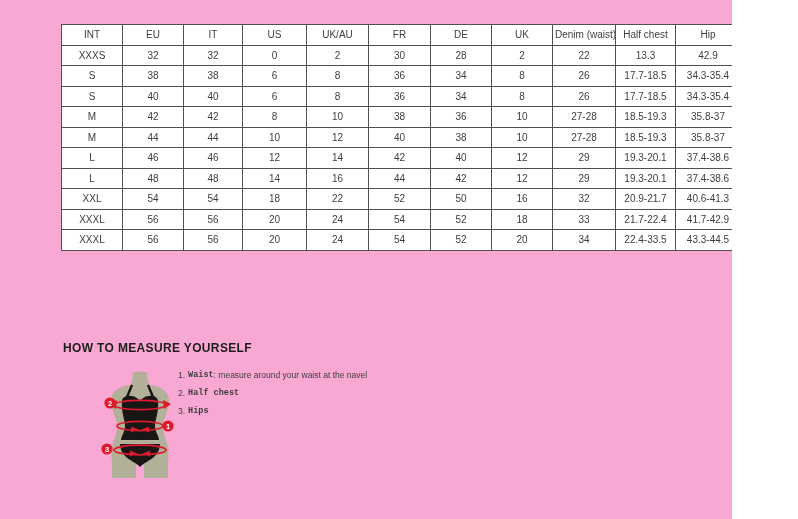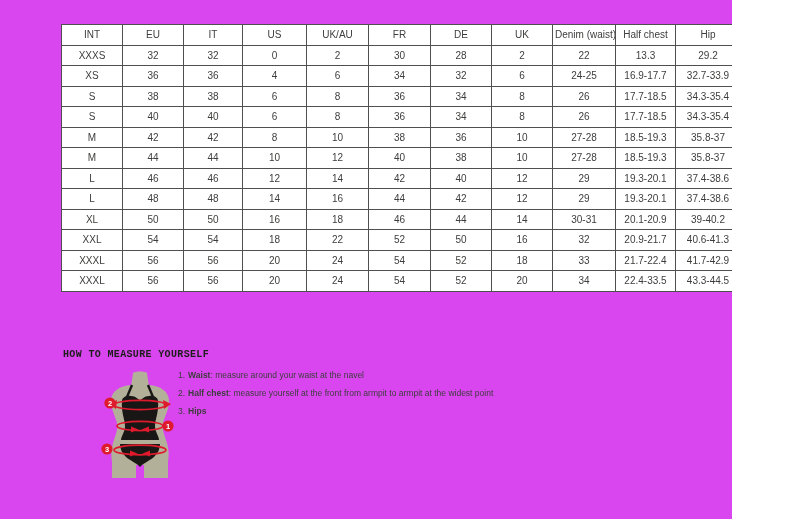--- a/index.html
+++ b/index.html
@@ -1,21 +1,21 @@
 <!DOCTYPE html>
 <html><head>
 <meta charset="utf-8">
 <style>
   * { margin:0; padding:0; box-sizing:border-box; }
   html,body { background:#ffffff; }
   body { font-family:"Liberation Sans", sans-serif; }
   #screen {
     position:relative;
     width:732px; height:519px;
-    background:#d946ef;
+    background:#f9a8d4;
     overflow:hidden;
   }
 
   
   .table-wrap { position:absolute; left:61px; top:24px; }
   table.size-table {
     border-collapse:collapse;
     table-layout:fixed;
     width:679px;
     background:#ffffff;
@@ -28,38 +28,37 @@
     vertical-align:middle;
     font-size:10px;
     font-weight:400;
     color:#3d3d3c;
     white-space:nowrap;
     overflow:hidden;
   }
 
   
   .measure-heading {
-    position:absolute; left:63px; top:349px;
-    font-size:10px; font-weight:700;
+    position:absolute; left:63px; top:341px;
+    font-size:12px; font-weight:700;
     letter-spacing:.35px;
     color:#1d1d1b;
-    font-family:Liberation Mono, monospace;
   }
   .steps {
     position:absolute; left:178px; top:366px;
     display:flex; flex-direction:column;
   }
   .step {
     height:18px;
     display:flex; align-items:center;
     font-size:8.5px; color:#3d3d3c;
     white-space:nowrap;
   }
   .step .num { margin-right:3px; }
-  .step .lbl { font-weight:700; }
+  .step .lbl { font-weight:700;font-family:Liberation Mono, monospace; }
 
   
   .figure-wrap { position:absolute; left:85px; top:370px; width:110px; height:110px; }
   .figure-wrap svg { display:block; }
 </style>
 </head>
 <body>
 
 <div id="screen">
 
@@ -98,34 +97,21 @@
             <td>XXXS</td>
             <td>32</td>
             <td>32</td>
             <td>0</td>
             <td>2</td>
             <td>30</td>
             <td>28</td>
             <td>2</td>
             <td>22</td>
             <td>13.3</td>
-            <td>29.2</td>
-          </tr>
-          <tr>
-            <td>XS</td>
-            <td>36</td>
-            <td>36</td>
-            <td>4</td>
-            <td>6</td>
-            <td>34</td>
-            <td>32</td>
-            <td>6</td>
-            <td>24-25</td>
-            <td>16.9-17.7</td>
-            <td>32.7-33.9</td>
+            <td>42.9</td>
           </tr>
           <tr>
             <td>S</td>
             <td>38</td>
             <td>38</td>
             <td>6</td>
             <td>8</td>
             <td>36</td>
             <td>34</td>
             <td>8</td>
@@ -192,33 +178,20 @@
             <td>14</td>
             <td>16</td>
             <td>44</td>
             <td>42</td>
             <td>12</td>
             <td>29</td>
             <td>19.3-20.1</td>
             <td>37.4-38.6</td>
           </tr>
           <tr>
-            <td>XL</td>
-            <td>50</td>
-            <td>50</td>
-            <td>16</td>
-            <td>18</td>
-            <td>46</td>
-            <td>44</td>
-            <td>14</td>
-            <td>30-31</td>
-            <td>20.1-20.9</td>
-            <td>39-40.2</td>
-          </tr>
-          <tr>
             <td>XXL</td>
             <td>54</td>
             <td>54</td>
             <td>18</td>
             <td>22</td>
             <td>52</td>
             <td>50</td>
             <td>16</td>
             <td>32</td>
             <td>20.9-21.7</td>
@@ -258,21 +231,20 @@
 
   <div class="steps">
     <div class="step">
       <span class="num">1.</span>
       <span class="lbl">Waist</span>
       <span class="txt">: measure around your waist at the navel</span>
     </div>
     <div class="step">
       <span class="num">2.</span>
       <span class="lbl">Half chest</span>
-      <span class="txt">: measure yourself at the front from armpit to armpit at the widest point</span>
     </div>
     <div class="step">
       <span class="num">3.</span>
       <span class="lbl">Hips</span>
     </div>
   </div>
 
   <div class="figure-wrap">
     <svg width="110" height="110" viewBox="0 0 100 110" xmlns="http://www.w3.org/2000/svg">
 

